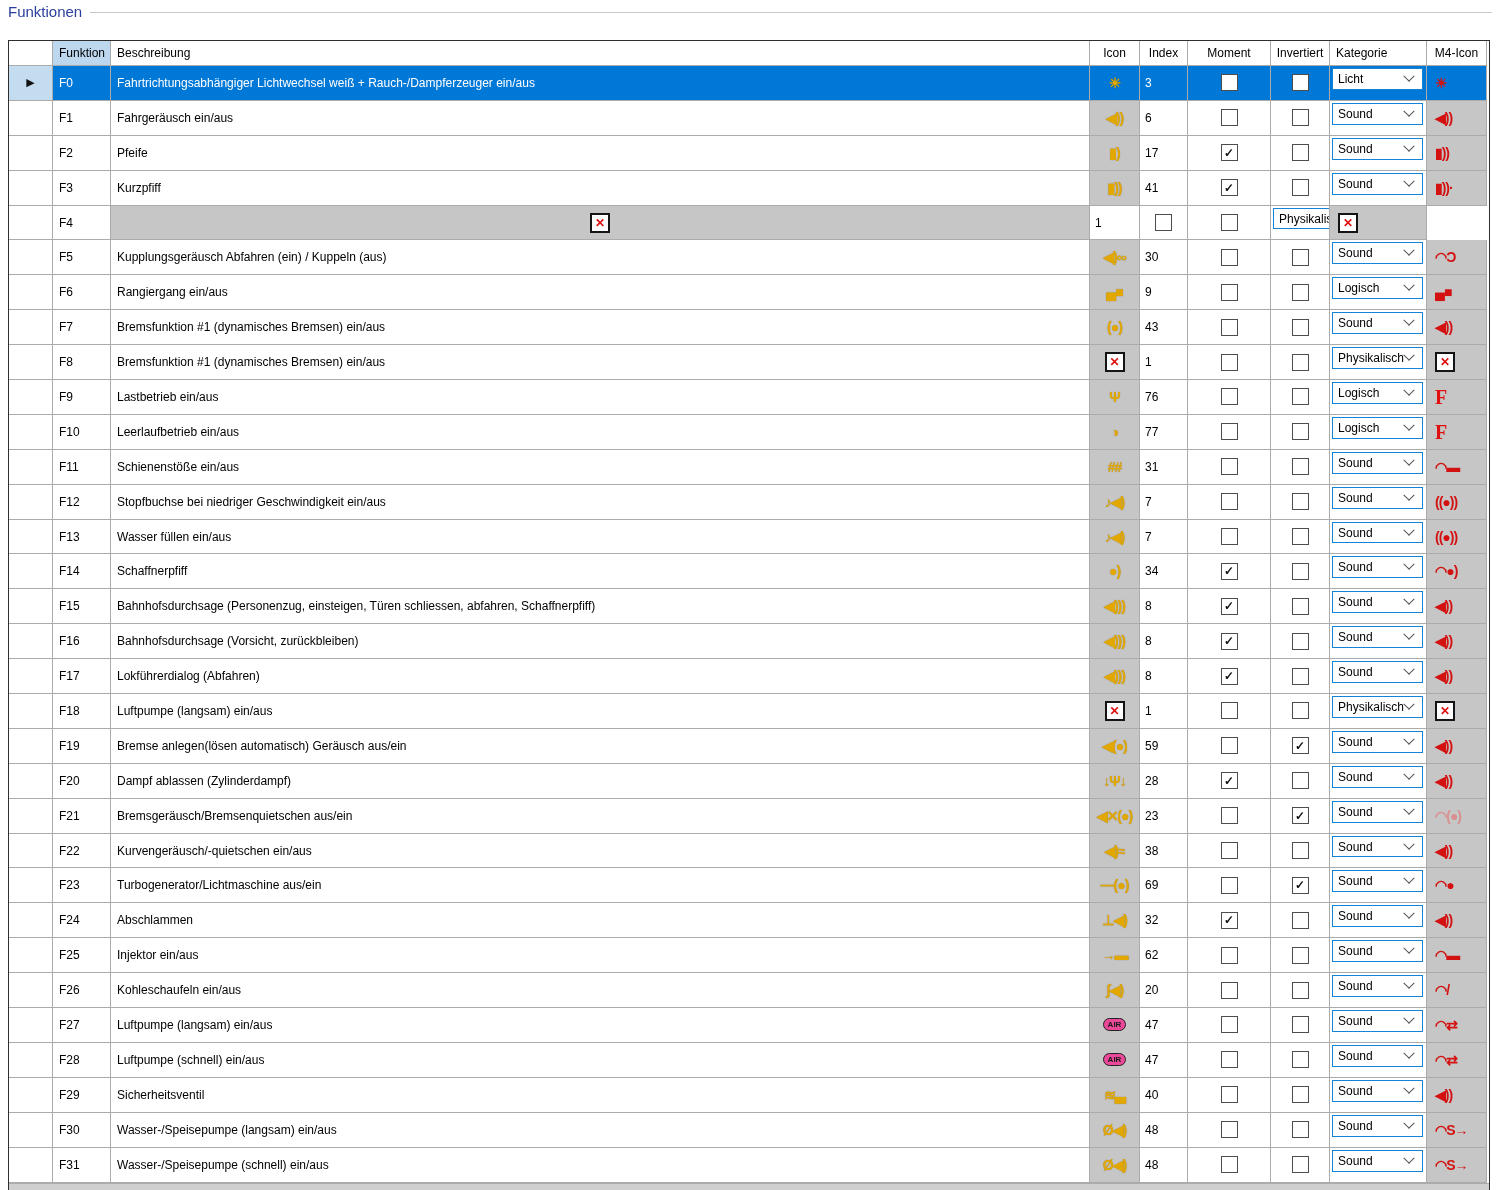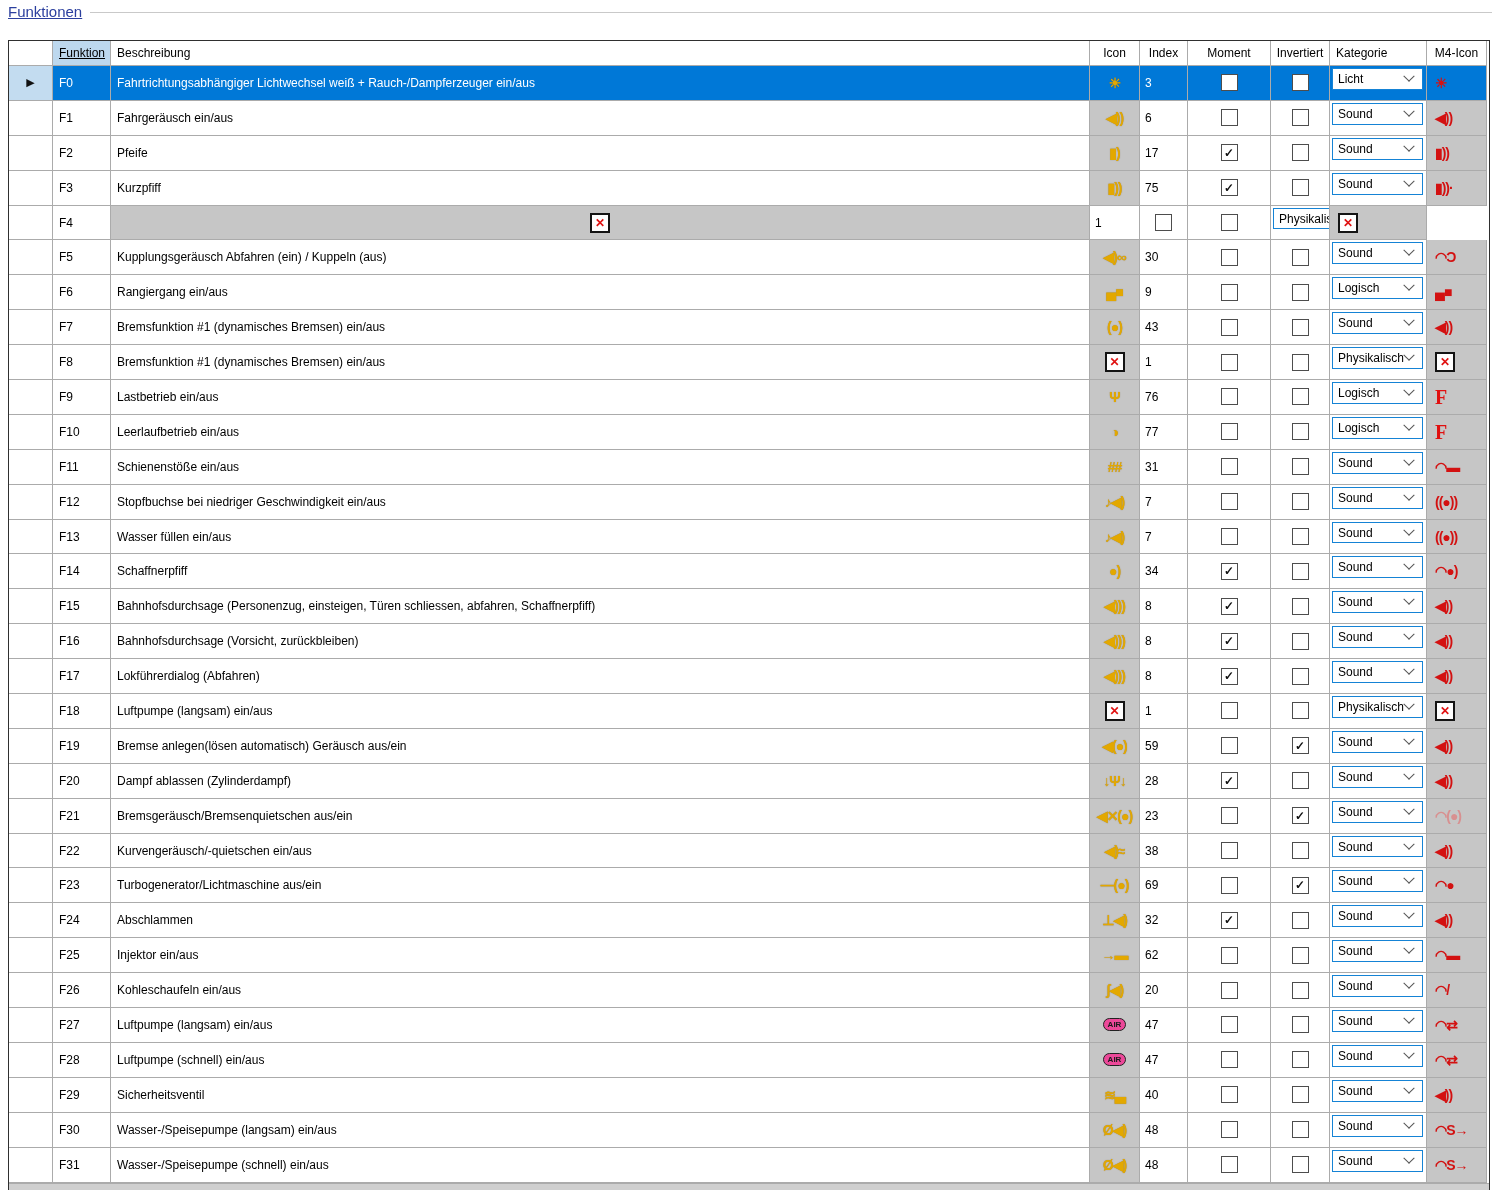--- a/index.html
+++ b/index.html
@@ -1,28 +1,28 @@
 <!DOCTYPE html>
 <html style="--sel: #0078d7; --sel-light: #c3dcf0; --hdr-sel: #bdd8ee; --gray-col: #c6c6c6; --dd-border: #1583d5; --title-color: #2b3f9e;"><head>
 <meta charset="utf-8">
 <style>
   html,body{margin:0;padding:0;width:1496px;height:1190px;background:#fff;overflow:hidden;
             font-family:"Liberation Sans",sans-serif;-webkit-font-smoothing:antialiased;}
   .groupbox-header{position:absolute;left:8px;top:3px;right:4px;display:flex;align-items:center;}
-  .title{color:var(--title-color);font-size:15px;white-space:nowrap;padding-right:8px;text-decoration:underline;}
+  .title{color:var(--title-color);font-size:15px;white-space:nowrap;padding-right:8px;}
   .groupbox-line{flex:1;border-top:1px solid #c9c9c9;margin-top:2px;}
 
   .table{position:absolute;left:8px;top:40px;width:1480px;border:1px solid #2f2f2f;background:#fff;}
   .trow{display:grid;grid-template-columns:44px 58px 979px 50px 48px 83px 59px 97px 60px;}
   .thead .trow{height:25px;}
   .tbody .trow{height:34.9px;}
   .cell{border-right:1px solid #ababab;border-bottom:1px solid #ababab;display:flex;align-items:center;
         font-size:12px;color:#000;overflow:hidden;white-space:nowrap;background:#fff;}
   .hc{font-size:12px;}
-  .hl{background:var(--hdr-sel);text-decoration:underline;}
+  .hl{background:var(--hdr-sel);}
   .c-left{padding-left:6px;justify-content:flex-start;}
   .c-center{justify-content:center;}
   .c-idx{padding-left:5px;justify-content:flex-start;}
   .graycol{background:var(--gray-col);}
   .m4cell{padding-left:8px;justify-content:flex-start;}
 
   .trow.selected .cell{background:var(--sel);color:#fff;}
   .trow.selected .cell.selcell{background:var(--sel-light);}
   .trow.selected .graycol{background:var(--sel);}
 
@@ -147,21 +147,21 @@
           <span class="ic-red">▮))</span>
         </div>
       </div>
       <div class="trow">
         <div class="cell selcell"></div>
         <div class="cell c-left">F3</div>
         <div class="cell c-left">Kurzpfiff</div>
         <div class="cell c-center graycol">
           <span class="ic-yellow">▮))</span>
         </div>
-        <div class="cell c-idx">75</div>
+        <div class="cell c-idx">41</div>
         <div class="cell c-center">
           <div class="checkbox">✓</div>
         </div>
         <div class="cell c-center">
           <div class="checkbox"></div>
         </div>
         <div class="cell">
           <div class="dd">
             <span class="ddtext">Sound</span>
             <span class="chev"></span>

